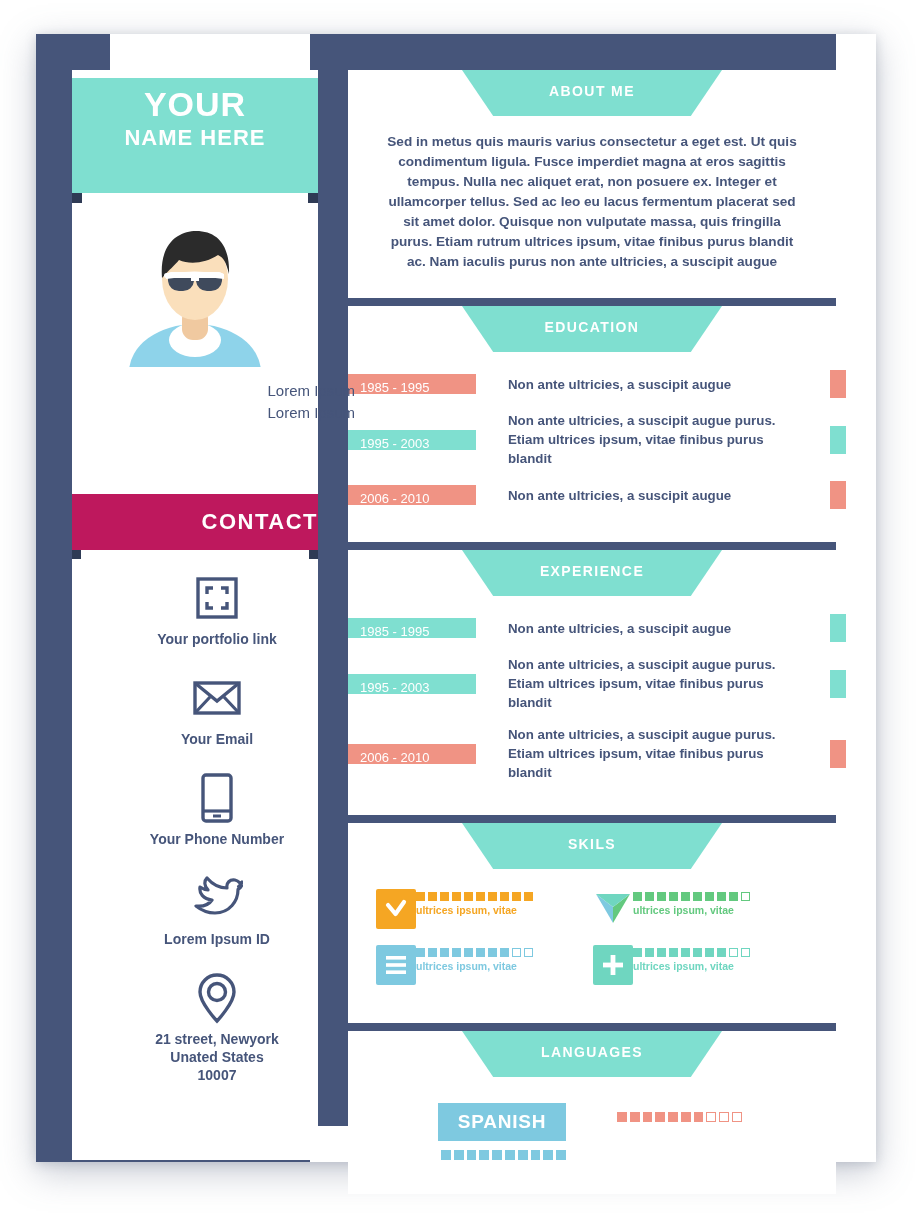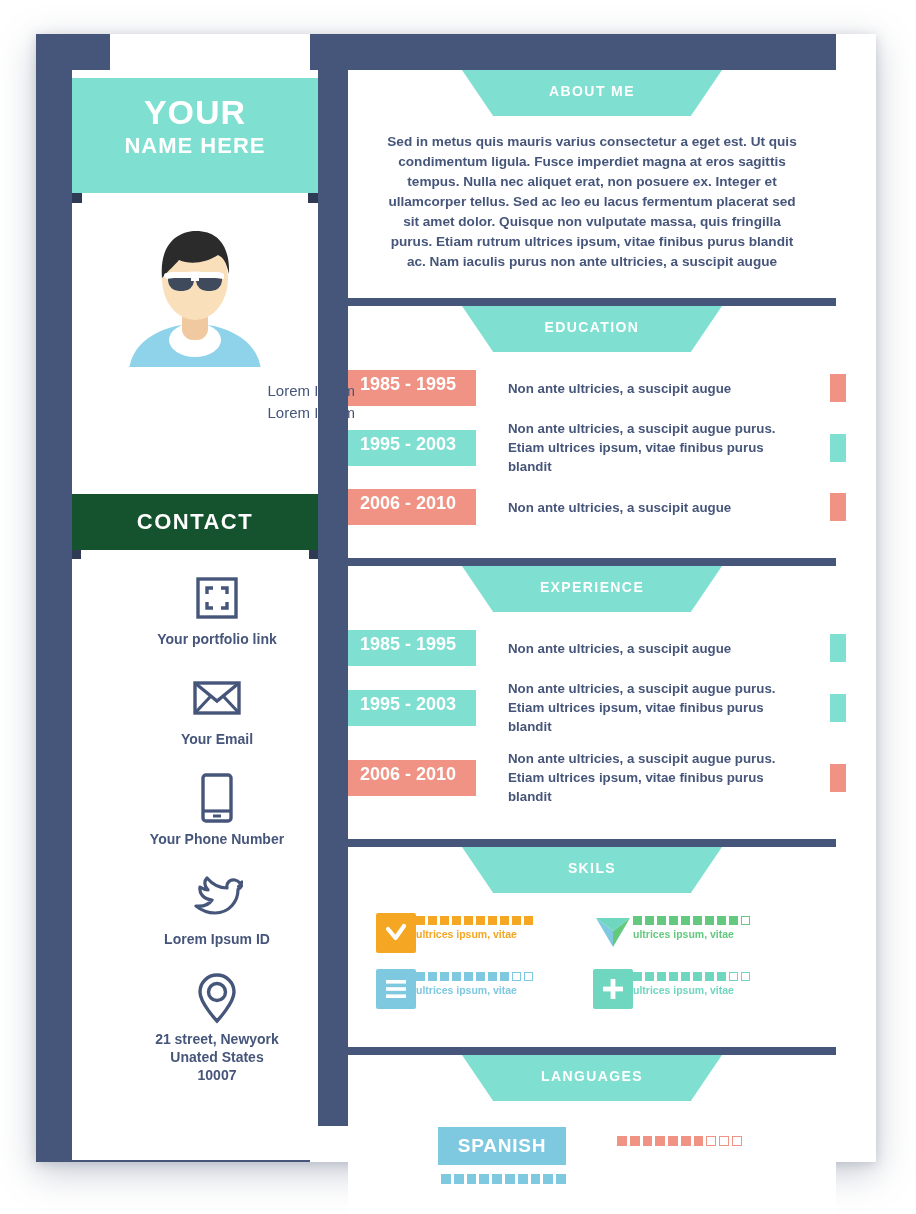--- a/index.html
+++ b/index.html
@@ -61,21 +61,21 @@
   }
 
   
   .name-banner {
     position: absolute;
     left: 72px; top: 78px;
     width: 246px; height: 115px;
     background: #7fdfd0;
     z-index: 6;
     text-align: center;
-    padding-top: 14px;
+    padding-top: 6px;
   }
   .name-banner .fold-l,
   .name-banner .fold-r {
     position: absolute;
     bottom: -10px;
     width: 10px; height: 10px;
     background: #2f3b55;
   }
   .name-banner .fold-l { left: 0; }
   .name-banner .fold-r { right: 0; }
@@ -100,23 +100,23 @@
   .sub-name { position: absolute; left: 72px; top: 380px; width: 283px; text-align: right; z-index: 6;}
   .sub-name .s1 { font-size: 15px; color: #46557a; line-height: 22px; }
   .sub-name .s2 { font-size: 22px; font-weight: 700; color: #3c4a6b; line-height: 32px; }
   .sub-name .s3 { font-size: 15px; color: #46557a; line-height: 22px; }
 
   
   .contact-banner {
     position: absolute;
     left: 72px; top: 494px;
     width: 246px; height: 56px;
-    background: #14532d;
+    background: #be185d;
     z-index: 6;
-    text-align: center;
+    text-align: right;
     line-height: 56px;
   }
   .contact-banner .lbl {
     font-size: 22px; font-weight: 700; color: #ffffff; letter-spacing: 1.5px;
   }
   .contact-banner .fold-l,
   .contact-banner .fold-r {
     position: absolute; bottom: -9px; width: 9px; height: 9px; background: #2f3b55;
   }
   .contact-banner .fold-l { left: 0; }
@@ -186,23 +186,23 @@
   
   .tl-list { padding: 12px 0 20px 0; }
   .tl-row {
     position: relative;
     display: flex;
     align-items: center;
     margin-bottom: 13px;
     min-height: 28px;
   }
   .tl-date {
-    width: 128px; height: 36px;
+    width: 128px; height: 20px;
     margin-left: 0px;
-    color: #ffffff; font-size: 18px; font-weight: 700;
+    color: #ffffff; font-size: 13px; font-weight: 400;
     line-height: 28px; padding-left: 12px;
     flex: 0 0 128px;
   }
   .tl-desc {
     font-size: 13.3px; font-weight: 700; color: #46557a;
     line-height: 19px;
     padding-left: 32px; padding-right: 30px;
     flex: 1;
   }
   .tl-edge {

